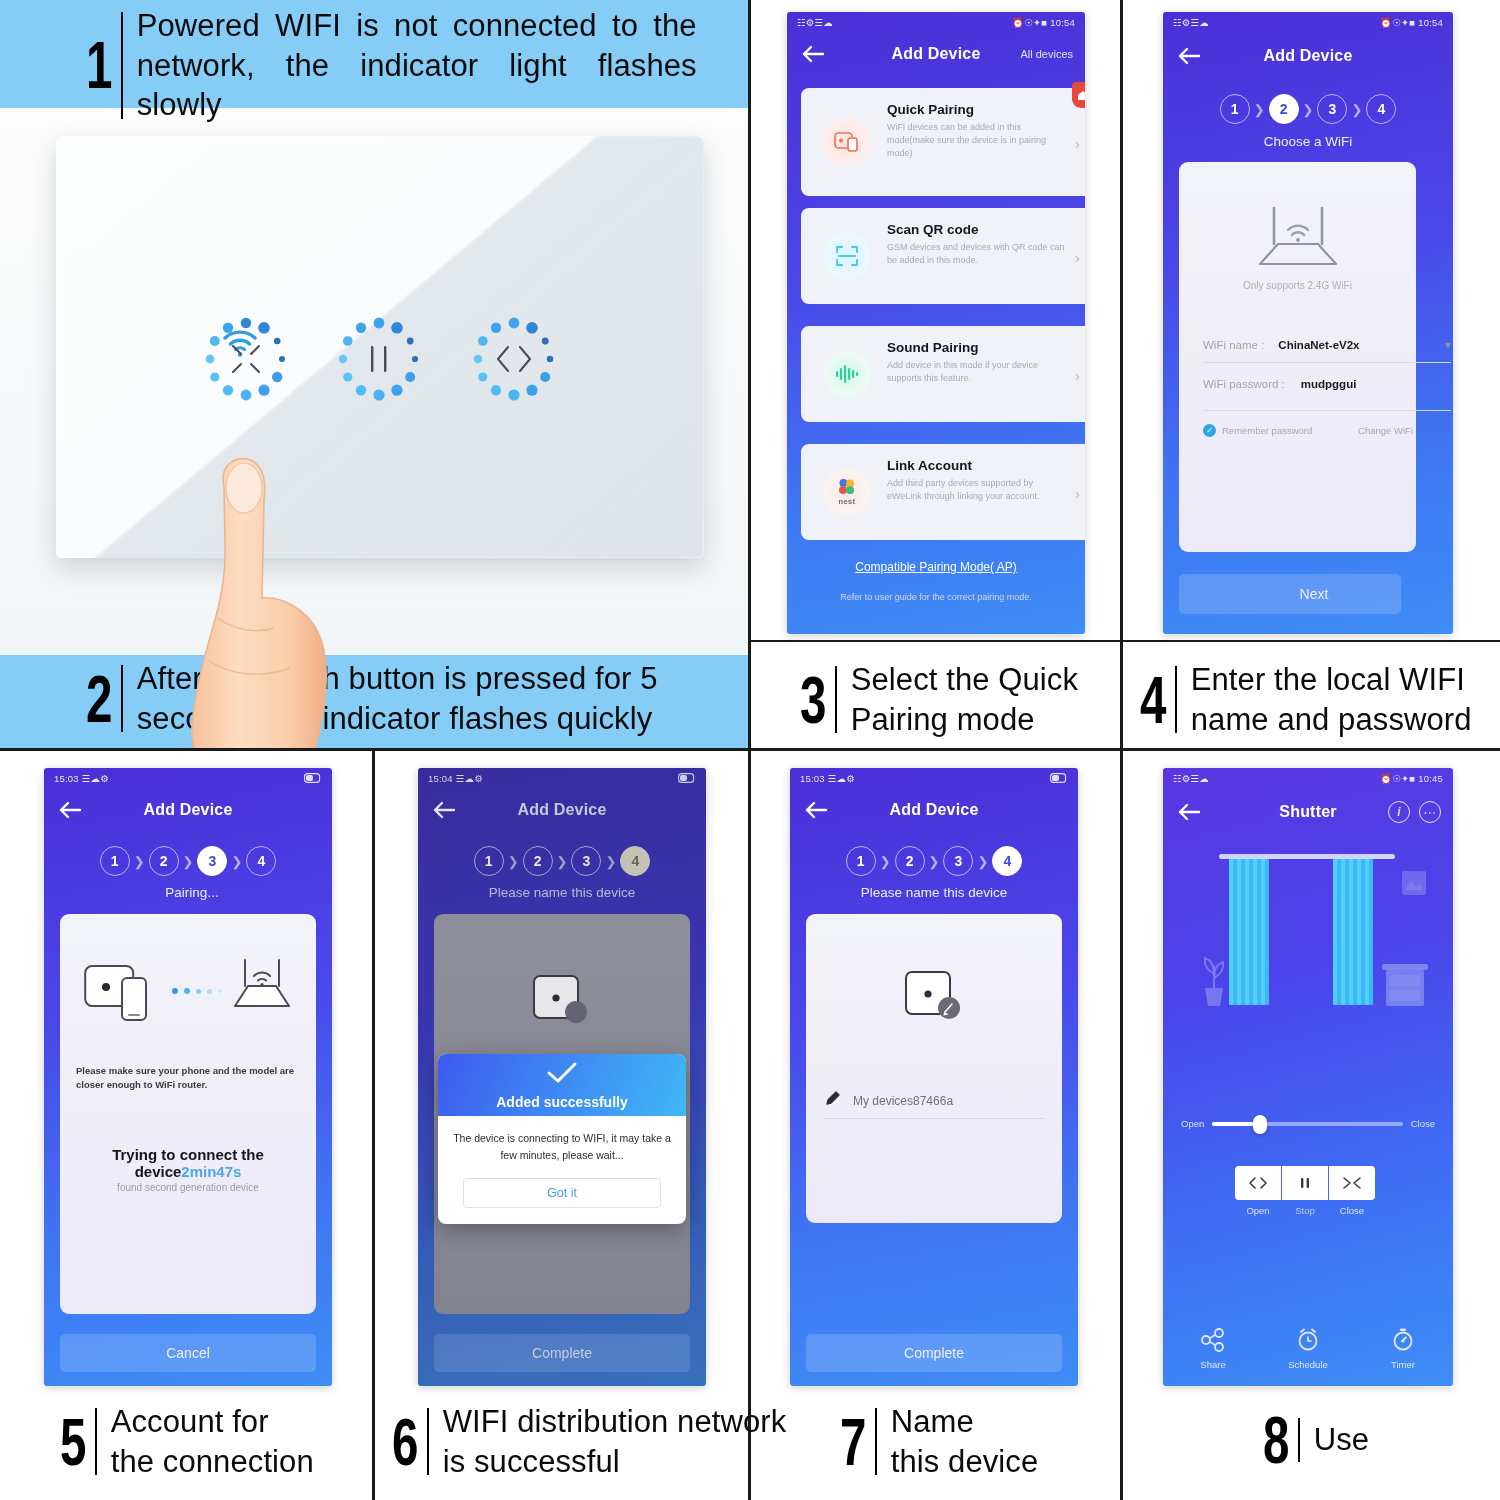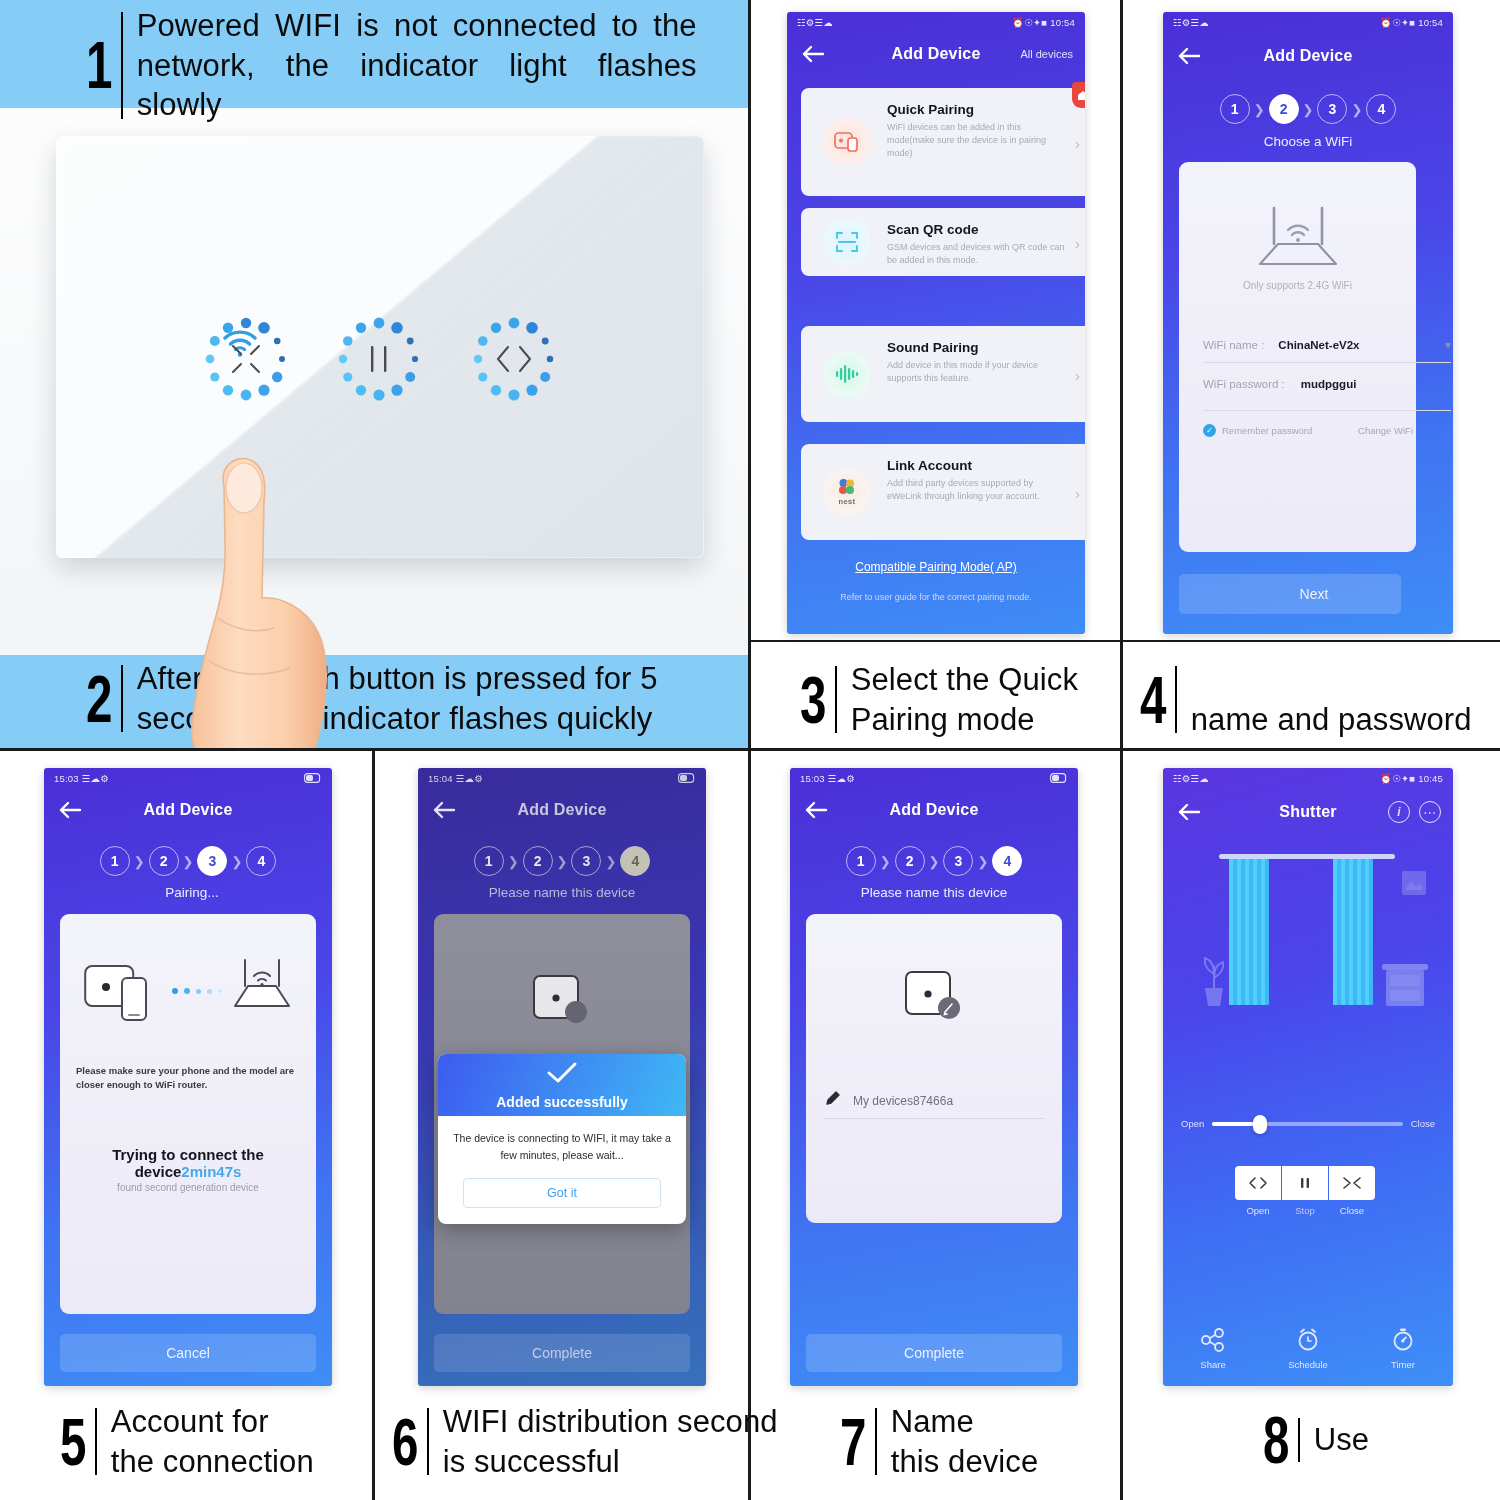--- a/index.html
+++ b/index.html
@@ -293,21 +293,21 @@
         <div class="chevr">›</div>
         <div style="position:absolute; right:-2px; top:-6px; width:22px; height:26px;
                     background:#e8473d; border-radius:4px 4px 9px 9px;
                     display:flex; align-items:center; justify-content:center;">
           <svg width="12" height="11" viewBox="0 0 12 11">
             <path d="M1 5 L6 1 L11 5 V10 H1 Z" fill="#fff"></path>
           </svg>
         </div>
       </div>
 
-      <div class="modecard" style="top:196px; height:68px;">
+      <div class="modecard" style="top:196px; height:96px;">
         <div class="iconbub" style="background:radial-gradient(circle,#d9f4fb 0%,#eaf9fd 60%,rgba(234,249,253,0) 100%);">
           <svg width="24" height="24" viewBox="0 0 24 24">
             <path d="M2 8 V3 H7 M17 3 H22 V8 M22 16 V21 H17 M7 21 H2 V16" stroke="#49c6e8" stroke-width="1.9" fill="none" stroke-linecap="round"></path>
             <rect x="3" y="11" width="18" height="2" rx="1" fill="#49c6e8"></rect>
           </svg>
         </div>
         <div class="mtitle">Scan QR code</div>
         <div class="mdesc">GSM devices and devices with QR code can be added in this mode.</div>
         <div class="chevr">›</div>
       </div>
@@ -435,21 +435,21 @@
         <span>Pairing mode</span>
       </span>
     </div>
   </div>
 
   <div class="capcell" style="left:1140px; top:660px;">
     <div class="cap">
       <span class="num">4</span>
       <span class="bar"></span>
       <span class="txt">
-        <br>
+        <span>Enter  the  local  WIFI</span><br>
         <span>name and password</span>
       </span>
     </div>
   </div>
 
   <div class="phone" style="left:44px; top:768px; width:288px; height:618px;
               background:linear-gradient(170deg,#4b2fd6 0%,#4a46e8 38%,#3f74f2 70%,#3f8df6 100%);">
     <div class="scr">
       <div class="statusbar">
         <span class="sb-left">
@@ -817,21 +817,21 @@
         <span>the connection</span>
       </span>
     </div>
   </div>
 
   <div class="capcell" style="left:392px; top:1402px;">
     <div class="cap">
       <span class="num">6</span>
       <span class="bar"></span>
       <span class="txt">
-        <span>WIFI distribution second</span><br>
+        <span>WIFI distribution network</span><br>
         <span>is successful</span>
       </span>
     </div>
   </div>
 
   <div class="capcell" style="left:840px; top:1402px;">
     <div class="cap">
       <span class="num">7</span>
       <span class="bar"></span>
       <span class="txt">

